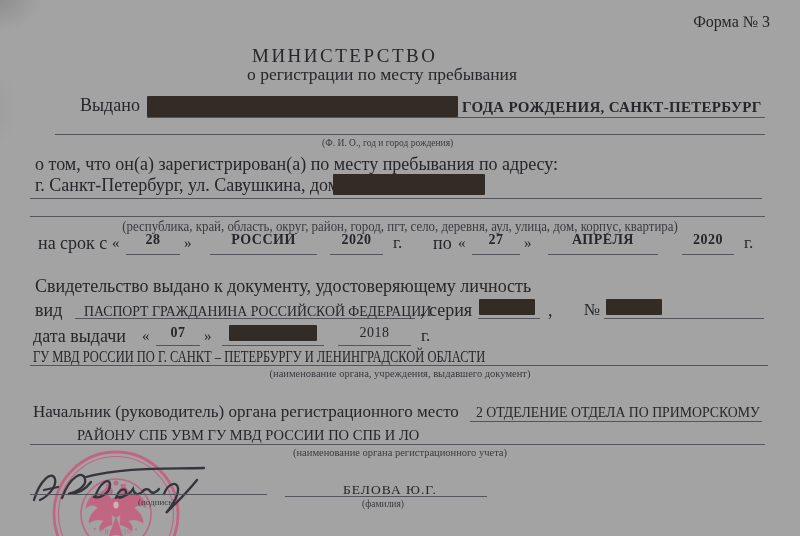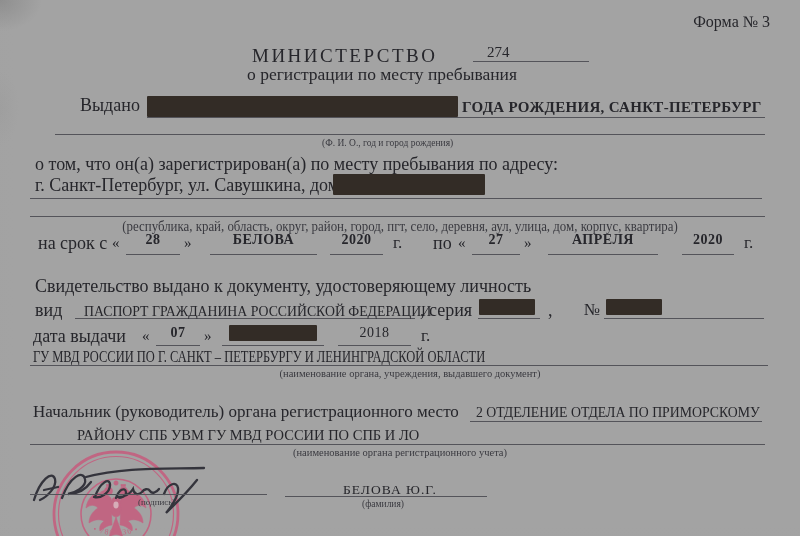--- a/index.html
+++ b/index.html
@@ -28,21 +28,20 @@
   .ctr{left:50%;transform:translateX(-50%);}
 </style>
 </head>
 <body>
 
 <div class="page">
 
   <div class="abs" style="top:13px;right:30px;font-size:16px;">Форма № 3</div>
 
   <div class="abs" style="left:252px;top:45px;font-size:19px;letter-spacing:2.5px;">МИНИСТЕРСТВО</div>
-  <div class="abs" style="left:473px;top:44px;width:102px;text-align:left;padding-left:14px;font-size:15px;border-bottom:1.5px solid #54545a;">274</div>
   <div class="abs" style="left:247px;top:64px;font-size:17.5px;">о регистрации по месту пребывания</div>
 
   <div class="abs" style="left:80px;top:95px;font-size:18px;">Выдано</div>
   <div class="redact" style="left:147px;top:96px;width:311px;height:21px;"></div>
   <div class="abs" style="left:462px;top:99px;font-size:15px;font-weight:bold;letter-spacing:.3px;">ГОДА РОЖДЕНИЯ, САНКТ-ПЕТЕРБУРГ</div>
   <div class="ul" style="left:147px;top:96px;width:618px;height:21px;"></div>
   <div class="ul" style="left:55px;top:120px;width:710px;height:14px;border-bottom-width:1px;"></div>
   <div class="abs hint" style="left:322px;top:138px;font-size:9.5px;">(Ф. И. О., год и город рождения)</div>
 
   <div class="abs" style="left:35px;top:154px;font-size:18px;">о том, что он(а) зарегистрирован(а) по месту пребывания по адресу:</div>
@@ -50,21 +49,21 @@
   <div class="abs" style="left:35px;top:175px;font-size:18px;">г. Санкт-Петербург, ул. Савушкина, дом</div>
   <div class="redact" style="left:333px;top:174px;width:152px;height:21px;"></div>
   <div class="ul" style="left:30px;top:177px;width:732px;height:21px;"></div>
   <div class="ul" style="left:30px;top:202px;width:735px;height:14px;border-bottom-width:1px;"></div>
   <div class="abs hint ctr" style="top:219px;font-size:14px;"><span class="cond" style="transform:scaleX(.92);transform-origin:50% 50%;">(республика, край, область, округ, район, город, пгт, село, деревня, аул, улица, дом, корпус, квартира)</span></div>
 
   <div class="abs" style="left:38px;top:233px;font-size:18px;">на срок с</div>
   <div class="abs quote" style="left:112px;top:235px;">«</div>
   <div class="cell" style="left:126px;top:232px;width:54px;height:22px;">28</div>
   <div class="abs quote" style="left:184px;top:235px;">»</div>
-  <div class="cell" style="left:210px;top:232px;width:107px;height:22px;">БЕЛОВА</div>
+  <div class="cell" style="left:210px;top:232px;width:107px;height:22px;">РОССИИ</div>
   <div class="cell" style="left:330px;top:232px;width:53px;height:22px;">2020</div>
   <div class="abs" style="left:393px;top:233px;font-size:17px;">г.</div>
   <div class="abs" style="left:433px;top:233px;font-size:18px;">по</div>
   <div class="abs quote" style="left:458px;top:235px;">«</div>
   <div class="cell" style="left:472px;top:232px;width:48px;height:22px;">27</div>
   <div class="abs quote" style="left:524px;top:235px;">»</div>
   <div class="cell" style="left:548px;top:232px;width:110px;height:22px;">АПРЕЛЯ</div>
   <div class="cell" style="left:682px;top:232px;width:52px;height:22px;">2020</div>
   <div class="abs" style="left:744px;top:233px;font-size:17px;">г.</div>
 
@@ -84,21 +83,21 @@
   <div class="abs quote" style="left:142px;top:328px;">«</div>
   <div class="cell" style="left:156px;top:325px;width:44px;height:20px;">07</div>
   <div class="abs quote" style="left:204px;top:328px;">»</div>
   <div class="ul" style="left:222px;top:325px;width:102px;height:20px;"></div>
   <div class="redact" style="left:229px;top:325px;width:88px;height:16px;"></div>
   <div class="cell" style="left:338px;top:325px;width:73px;height:20px;font-weight:normal;">2018</div>
   <div class="abs" style="left:421px;top:326px;font-size:17px;">г.</div>
 
   <div class="abs" style="left:33px;top:348px;font-size:16px;"><span class="cond" style="transform:scaleX(.78);">ГУ  МВД  РОССИИ  ПО  Г. САНКТ – ПЕТЕРБУРГУ  И  ЛЕНИНГРАДСКОЙ  ОБЛАСТИ</span></div>
   <div class="ul" style="left:30px;top:348px;width:738px;height:17px;"></div>
-  <div class="abs hint ctr" style="top:368px;font-size:10.5px;margin-left:10px;">(наименование органа, учреждения, выдавшего документ)</div>
+  <div class="abs hint ctr" style="top:368px;font-size:10.5px;">(наименование органа, учреждения, выдавшего документ)</div>
 
   <div class="abs" style="left:33px;top:402px;font-size:17px;">Начальник (руководитель) органа регистрационного место</div>
   <div class="abs" style="left:476px;top:404px;font-size:14.5px;"><span class="cond" style="transform:scaleX(.95);">2 ОТДЕЛЕНИЕ ОТДЕЛА  ПО ПРИМОРСКОМУ</span></div>
   <div class="ul" style="left:470px;top:403px;width:292px;height:18px;"></div>
   <div class="abs" style="left:33px;top:427px;font-size:14.5px;margin-left:44px;">РАЙОНУ СПБ УВМ  ГУ  МВД РОССИИ  ПО СПБ  И  ЛО</div>
   <div class="ul" style="left:30px;top:427px;width:735px;height:17px;"></div>
   <div class="abs hint ctr" style="top:447px;font-size:10.5px;">(наименование органа регистрационного учета)</div>
 
   <svg class="abs" style="left:30px;top:428px;opacity:.78;" width="172" height="172" viewBox="-86 -86 172 172">
     <g fill="none" stroke="#c9557a">

